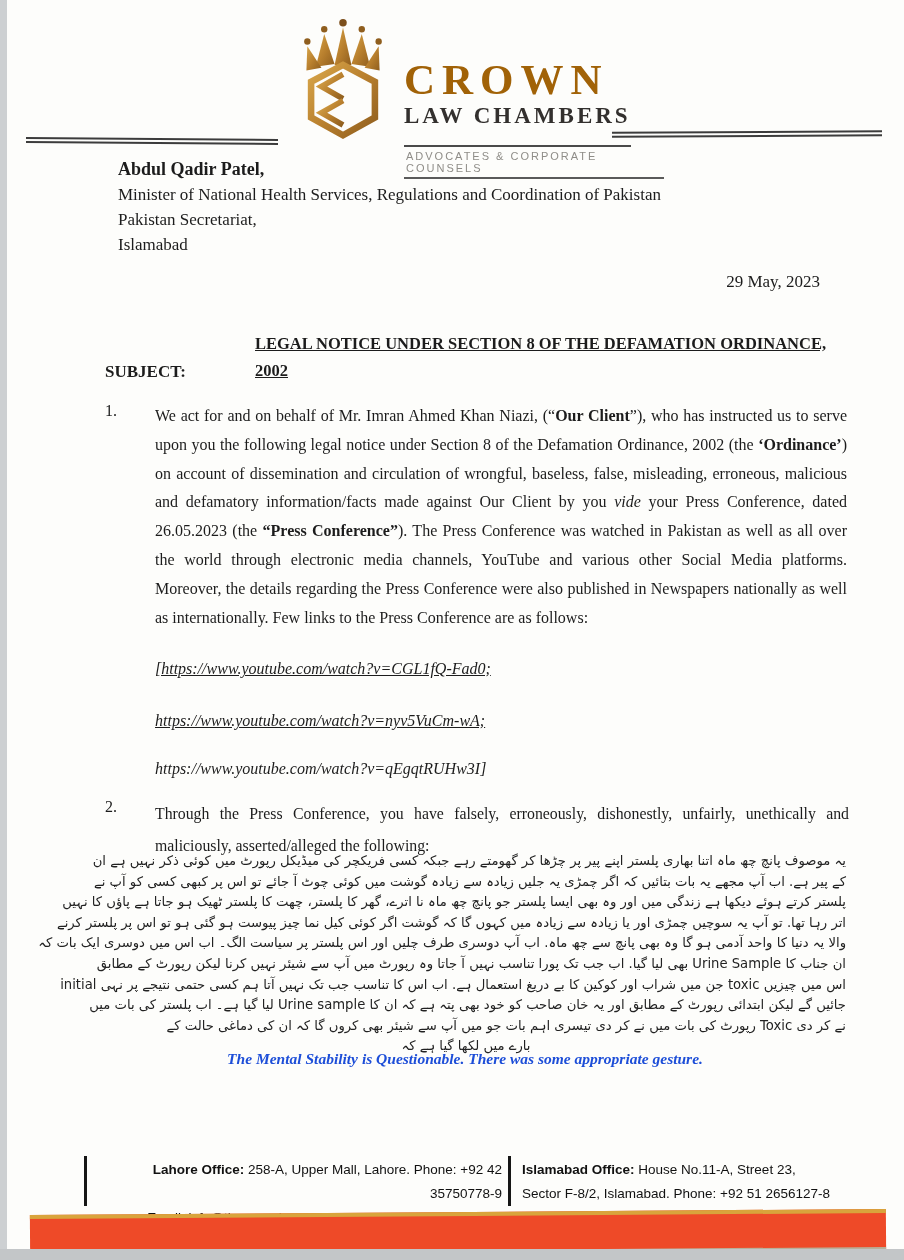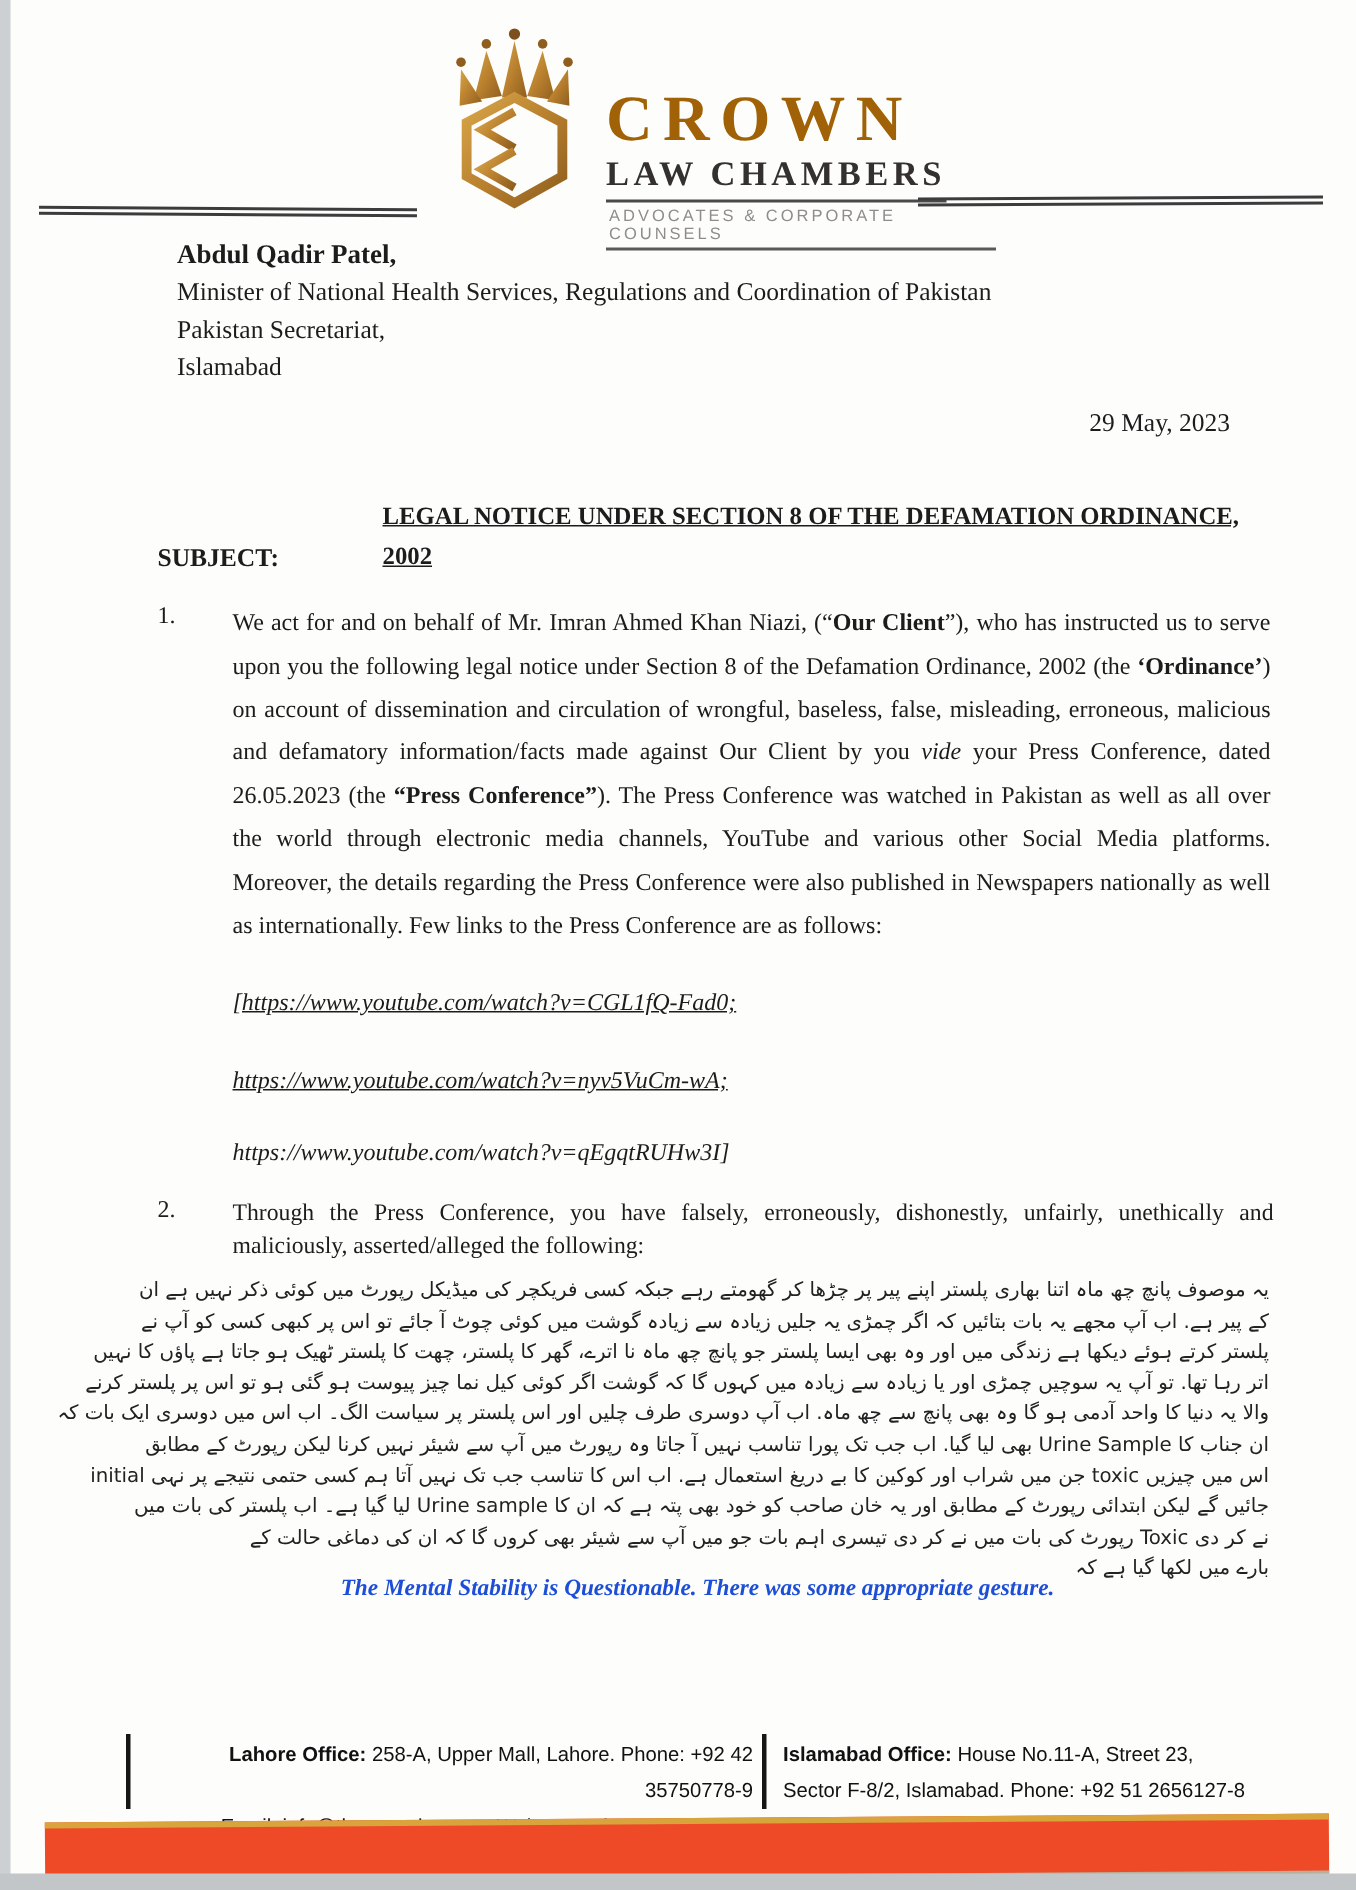--- a/index.html
+++ b/index.html
@@ -10,21 +10,21 @@
   .edge-left{position:absolute;left:0;top:0;width:7px;height:1260px;background:#cdd0d2;}
   .edge-bottom{position:absolute;left:0;top:1249px;width:904px;height:11px;background:#c3c6c8;}
 
   
   .logo-icon{position:absolute;left:282px;top:16px;width:122px;height:126px;}
   .brand{position:absolute;left:404px;top:58px;width:260px;}
   .brand-name{font-family:"Liberation Serif",serif;font-size:43px;font-weight:bold;
     letter-spacing:7px;color:#a16207;line-height:44px;}
   .brand-sub{font-family:"Liberation Serif",serif;font-size:23px;font-weight:bold;
     letter-spacing:3px;color:#33302e;line-height:28px;border-bottom:2px solid #4a4a4a;
-    padding-bottom:3px;display:inline-block;}
+    padding-bottom:15px;display:inline-block;}
   .brand-tag{font-family:"Liberation Sans",sans-serif;font-size:11px;letter-spacing:2px;
     color:#8f8d88;border-bottom:2px solid #5a5a5a;padding:2px 4px 3px 2px;display:inline-block;margin-top:1px;}
   .rule{position:absolute;height:2px;border-top:2px solid #3c3c3c;border-bottom:2px solid #3c3c3c;}
   .rule-left{left:26px;top:138px;width:252px;transform:rotate(.4deg);}
   .rule-right{left:612px;top:131px;width:270px;transform:rotate(-.3deg);}
 
   
   .recipient{position:absolute;left:118px;top:157px;font-size:17px;line-height:25px;}
   .recipient .name{font-weight:bold;font-size:18px;}
   .date{position:absolute;right:84px;top:272px;font-size:17px;}
@@ -39,28 +39,28 @@
   .para-num{position:absolute;left:105px;font-size:16px;}
   .p1num{top:402px;}
   .p1{position:absolute;left:155px;top:402px;width:692px;font-size:16px;line-height:28.8px;
     text-align:justify;}
   .link{position:absolute;left:155px;font-size:16px;font-style:italic;}
   .link.u{text-decoration:underline;}
   .l1{top:660px;}
   .l2{top:712px;}
   .l3{top:760px;}
   .p2num{top:798px;}
-  .p2{position:absolute;left:155px;top:798px;width:694px;font-size:15.8px;line-height:22px;
+  .p2{position:absolute;left:155px;top:798px;width:694px;font-size:15.8px;line-height:32px;
     text-align:justify;}
 
   
   .urdu{position:absolute;left:86px;top:851px;width:760px;font-family:"DejaVu Sans",sans-serif;
     font-size:13.2px;color:#222;}
   .urdu div{direction:rtl;text-align:right;line-height:20.6px;white-space:nowrap;}
-  .urdu div.last{text-align:right;}
+  .urdu div.last{text-align:center;}
 
   .closing{position:absolute;left:160px;top:1050px;width:610px;text-align:center;
     font-size:15.5px;font-weight:bold;font-style:italic;color:#1d4ed8;}
 
   
   .vbar{position:absolute;width:3px;height:50px;background:#161616;top:1156px;}
   .vbar-left{left:84px;}
   .vbar-mid{left:508px;}
   .foot-col{position:absolute;top:1158px;font-family:"Liberation Sans",sans-serif;
     font-size:13.5px;line-height:24px;color:#111;}

